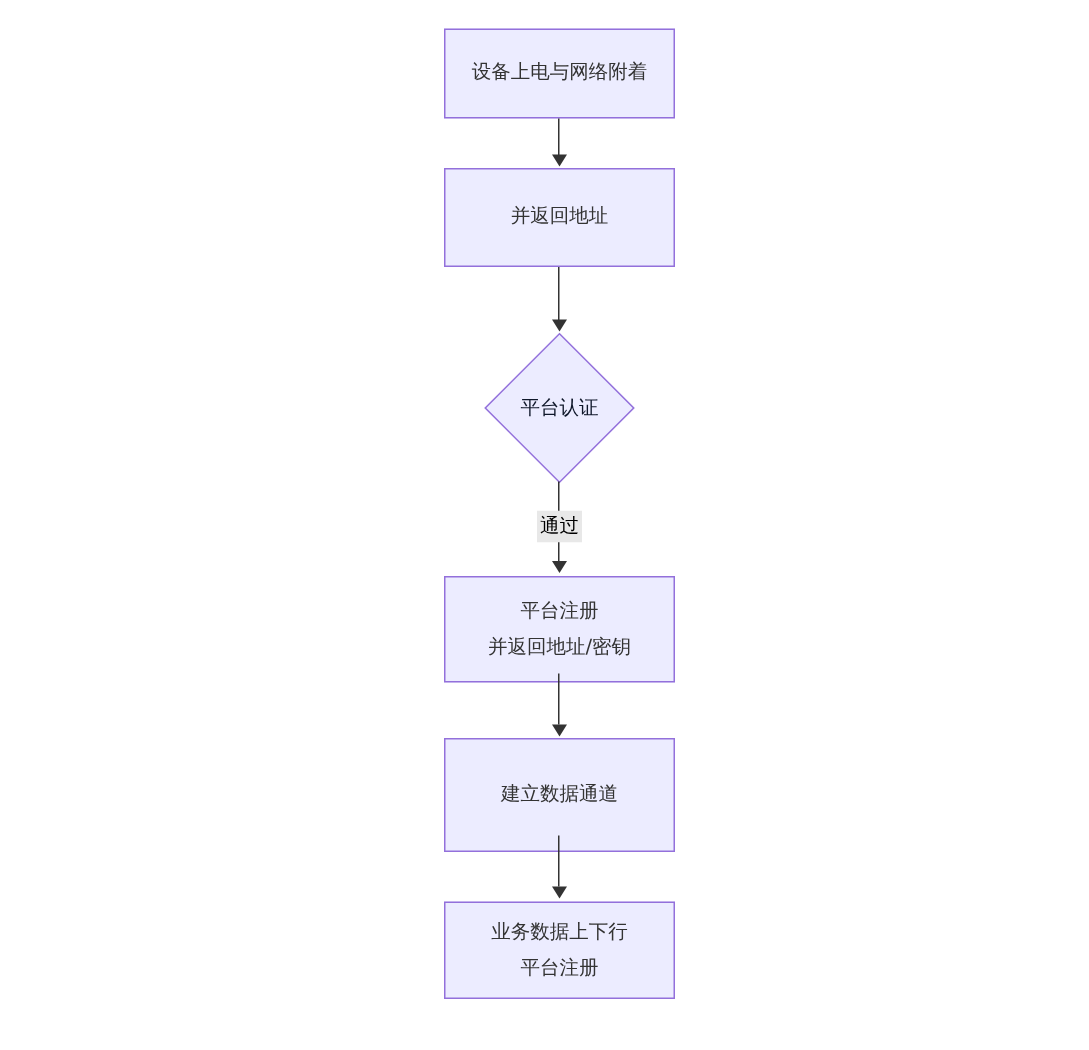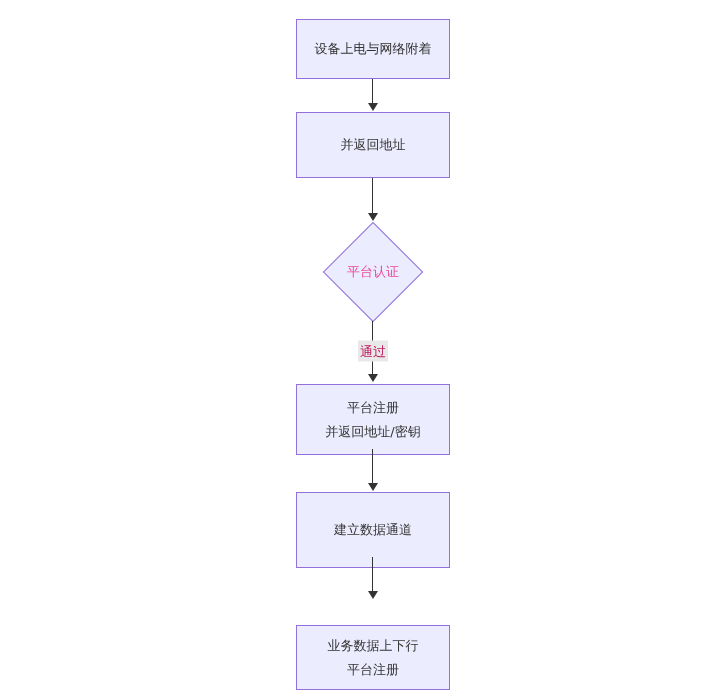--- a/index.html
+++ b/index.html
@@ -49,21 +49,21 @@
     background: #ECECFF;
     border: 1px solid #9370DB;
     box-sizing: border-box;
     transform: translate(-50%, -50%) rotate(45deg);
   }
   .decision-label {
     position: absolute;
     left: 50%;
     top: 50%;
     transform: translate(-50%, -50%);
-    color: #ec4899;
+    color: #0f172a;
     font-size: 13px;
     white-space: nowrap;
   }
 
   .edge-line {
     position: absolute;
     left: 372px;
     width: 1px;
     background: #333333;
   }
@@ -75,21 +75,21 @@
     border-left: 5px solid transparent;
     border-right: 5px solid transparent;
     border-top: 8px solid #333333;
   }
   .edge-label {
     position: absolute;
     left: 373px;
     top: 351px;
     transform: translate(-50%, -50%);
     background: #e8e8e8;
-    color: #be185d;
+    color: #000000;
     font-size: 13px;
     line-height: 17px;
     padding: 2px 2px;
     white-space: nowrap;
   }
 </style>
 </head>
 <body>
 
 <div class="canvas">
@@ -125,18 +125,18 @@
   <div class="edge-line" style="top:449px; height:34px;"></div>
   <div class="arrowhead" style="top:483px;"></div>
 
   <div class="flow-node" style="top:492px; height:76px;">
     <span class="node-line">建立数据通道</span>
   </div>
 
   <div class="edge-line" style="top:557px; height:34px;"></div>
   <div class="arrowhead" style="top:591px;"></div>
 
-  <div class="flow-node" style="top:601px; height:65px;margin-top:24px;">
+  <div class="flow-node" style="top:601px; height:65px;">
     <span class="node-line">业务数据上下行</span>
     <span class="node-line">平台注册</span>
   </div>
 
 </div>
 
 </body></html>

